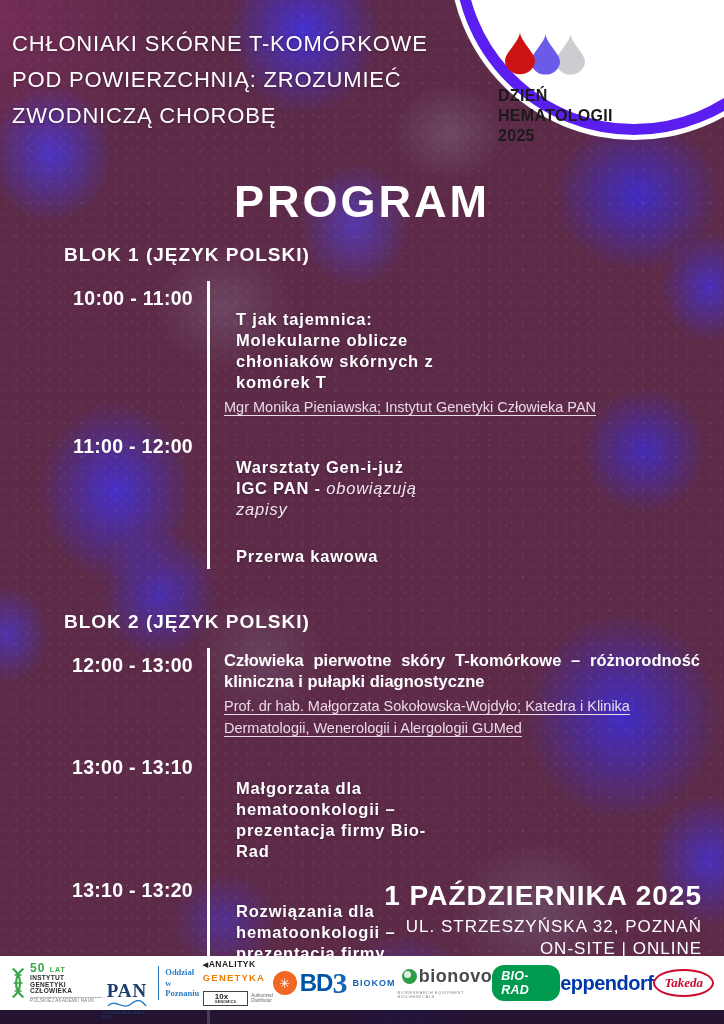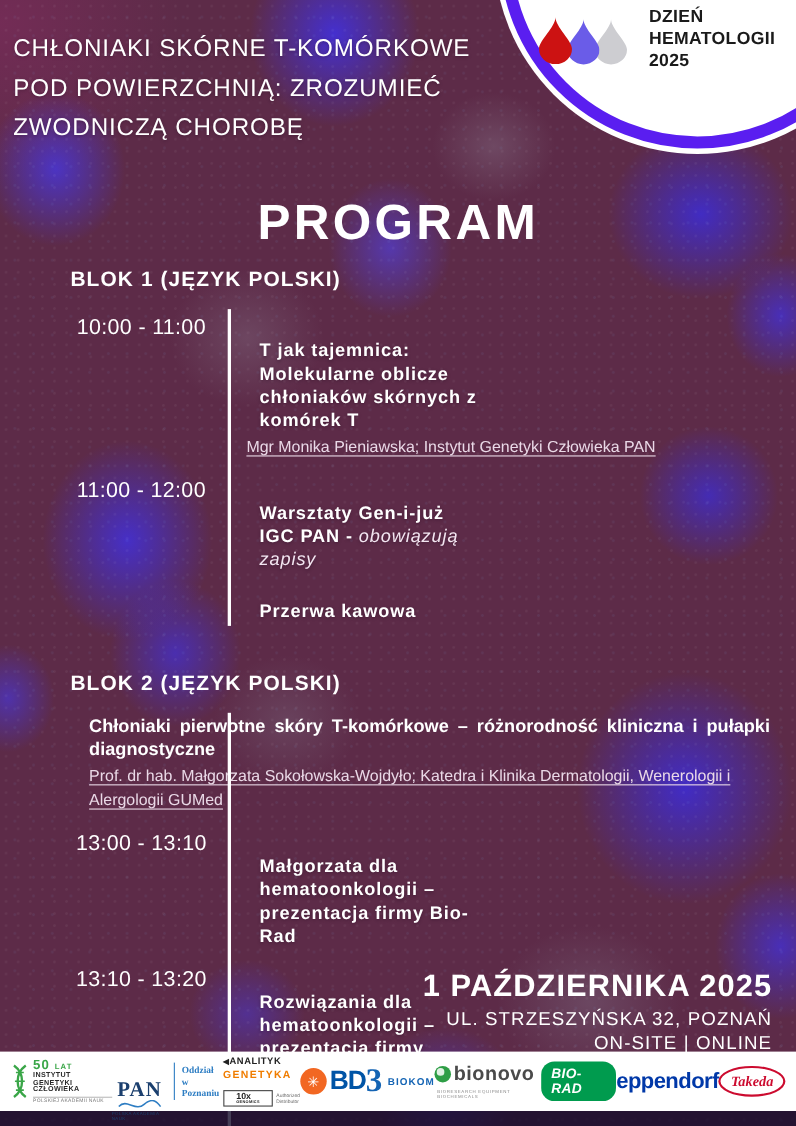--- a/index.html
+++ b/index.html
@@ -36,21 +36,21 @@
       radial-gradient(rgba(255,255,255,.05) 1px, transparent 1.4px),
       radial-gradient(rgba(130,190,255,.07) 1px, transparent 1.5px);
     background-size:11px 11px,17px 17px;background-position:0 0,5px 7px;
   }
   
   .badge-circle{
     position:absolute;z-index:2;left:454px;top:-225px;
     width:338px;height:338px;border-radius:50%;
     background:#fff;border:11px solid #5a1ef0;box-shadow:0 0 0 5px #fff;
   }
-  .badge-content{position:absolute;z-index:3;left:490px;top:4px;display:flex;align-items:flex-start;}
+  .badge-content{position:absolute;z-index:3;left:490px;top:20px;display:flex;align-items:center;flex-direction:column;}
   .drops{position:relative;width:92px;height:64px;}
   .drop{position:absolute;bottom:0;}
   .drop.red{left:0;z-index:3;}
   .drop.blue{left:26px;z-index:2;}
   .drop.gray{left:51px;z-index:1;}
   .badge-text{margin-left:8px;margin-top:2px;color:#1a1a1a;font-weight:bold;font-size:16px;line-height:20px;letter-spacing:.3px;}
   
   .title{
     position:relative;z-index:3;padding:26px 260px 0 12px;
     font-size:22px;font-weight:normal;line-height:36px;letter-spacing:.8px;
@@ -60,21 +60,21 @@
   .program-heading{
     position:relative;z-index:1;margin-top:42px;text-align:center;
     font-size:45px;font-weight:bold;letter-spacing:3px;
   }
   .blocks{position:relative;z-index:1;margin-top:16px;padding:0 24px 0 64px;}
   .block{margin-bottom:40px;}
   .block-title{font-size:19px;font-weight:bold;letter-spacing:1px;margin-bottom:13px;}
   .block-rows{position:relative;display:flex;flex-direction:column;gap:13px;padding:4px 0;}
   .block-rows::before{content:"";position:absolute;left:143px;top:2px;bottom:2px;width:3px;background:#fff;}
   .row{display:flex;align-items:flex-start;}
-  .row .time{width:129px;flex:0 0 129px;text-align:center;padding-right:14px;font-size:19.5px;font-weight:normal;padding-top:4px;letter-spacing:.3px;white-space:nowrap;}
+  .row .time{width:129px;flex:0 0 129px;text-align:right;padding-right:14px;font-size:19.5px;font-weight:bold;padding-top:4px;letter-spacing:.3px;white-space:nowrap;}
   .row .content{flex:1;padding-left:17px;min-width:0;}
   .line{font-size:16.5px;line-height:21px;}
   .line.title,.line.jtitle{font-weight:bold;}
   .line.jtitle{text-align:justify;}
   .line.speaker{font-weight:normal;font-size:14.5px;line-height:22px;color:#ead9e7;text-decoration:underline;text-underline-offset:3px;margin-top:3px;}
   .line span.b{font-weight:bold;}
   .line span.i{font-style:italic;font-weight:normal;color:#f3e6f1;}
   
   .event-info{position:absolute;z-index:1;right:22px;top:880px;text-align:right;}
   .event-date{font-size:28px;font-weight:bold;letter-spacing:1px;}
@@ -105,21 +105,21 @@
   .ana-box{display:flex;align-items:center;gap:3px;margin-top:3px;}
   .tenx{border:1px solid #444;padding:1px 11px;font-size:8px;font-weight:bold;color:#222;line-height:1;}
   .tenx small{display:block;font-size:3.5px;letter-spacing:.3px;}
   .dist{font-size:4.5px;color:#666;line-height:1.2;}
   .bd-wrap{display:flex;align-items:center;gap:3px;}
   .bd-dot{width:24px;height:24px;border-radius:50%;background:#f26722;color:#fff;display:flex;align-items:center;justify-content:center;font-size:13px;}
   .bd-text{color:#0054a6;font-weight:bold;font-size:24px;letter-spacing:-1px;}
   .biokom{display:flex;align-items:center;color:#1464b4;}
   .biokom .big3{font-size:30px;font-weight:bold;line-height:1;font-family:"Liberation Serif",serif;}
   .biokom .bk{font-size:9px;font-weight:bold;letter-spacing:1px;margin-left:1px;}
-  .bionovo{display:flex;flex-direction:column;align-items:flex-start;line-height:1;}
+  .bionovo{display:flex;flex-direction:column;align-items:flex-end;line-height:1;}
   .bionovo-row{display:flex;align-items:center;gap:2px;}
   .bn-dot{width:15px;height:15px;border-radius:50%;background:#2e9e46;position:relative;}
   .bn-dot::after{content:"";position:absolute;left:2px;top:2px;width:7px;height:7px;border-radius:50%;background:#fff;opacity:.85;}
   .bn-text{font-size:18px;font-weight:bold;color:#4a4a4a;letter-spacing:.5px;}
   .bn-sub{font-size:4px;color:#888;letter-spacing:.6px;margin-top:2px;margin-left:2px;}
   .biorad{background:#009b4e;color:#fff;font-weight:bold;font-style:italic;font-size:12.5px;padding:4px 9px;border-radius:12px;letter-spacing:.3px;}
   .epp{color:#0038a8;font-weight:bold;font-size:20px;letter-spacing:-.5px;}
   .takeda{border:2px solid #cc0b2f;border-radius:50%;padding:4px 9px;color:#cc0b2f;font-family:"Liberation Serif",serif;font-style:italic;font-weight:bold;font-size:13px;}
 </style>
 </head>
@@ -173,22 +173,23 @@
               <div class="line title"><span class="b">Warsztaty Gen-i-już IGC PAN - </span><span class="i">obowiązują zapisy</span></div>
               <div class="line title">Przerwa kawowa</div>
             </div>
           </div>
         </div>
       </section>
       <section class="block">
         <div class="block-title">BLOK 2 (JĘZYK POLSKI)</div>
         <div class="block-rows">
           <div class="row">
-            <div class="content">
-              <div class="line jtitle">Chłoniaki pierwotne skóry T-komórkowe – różnorodność kliniczna i pułapki diagnostyczne</div>
+            <div class="time">12:00 - 13:00</div>
+            <div class="content">
+              <div class="line jtitle">Człowieka pierwotne skóry T-komórkowe – różnorodność kliniczna i pułapki diagnostyczne</div>
               <div class="line speaker">Prof. dr hab. Małgorzata Sokołowska-Wojdyło; Katedra i Klinika Dermatologii, Wenerologii i Alergologii GUMed</div>
             </div>
           </div>
           <div class="row">
             <div class="time">13:00 - 13:10</div>
             <div class="content">
               <div class="line title">Małgorzata dla hematoonkologii – prezentacja firmy Bio-Rad</div>
             </div>
           </div>
           <div class="row">

